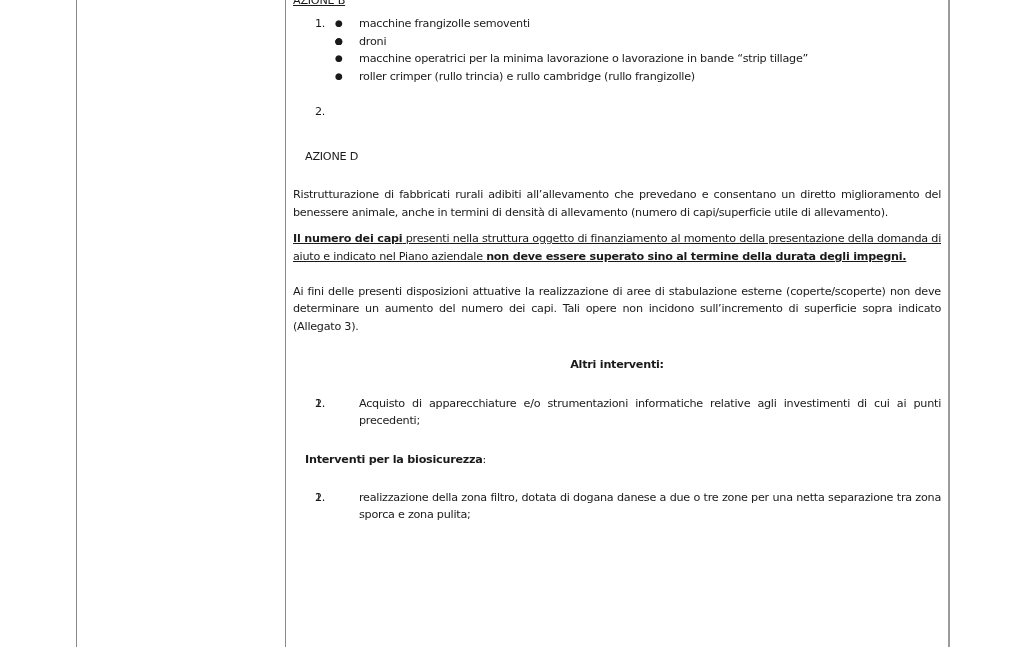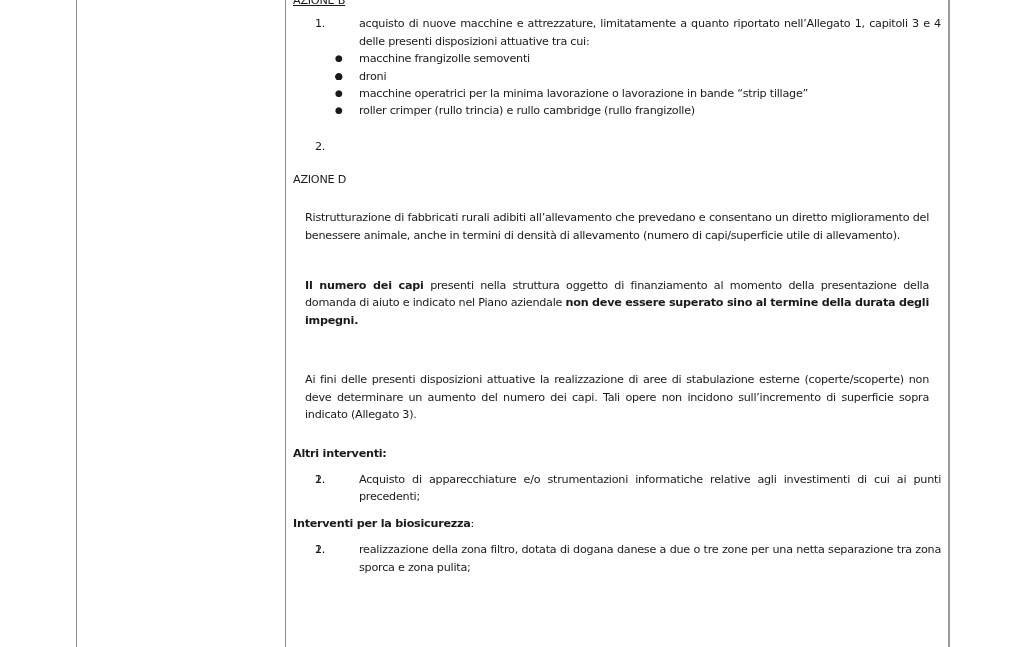--- a/index.html
+++ b/index.html
@@ -33,21 +33,21 @@
       left: 293px;
       width: 648px;
       top: -8px;
       line-height: 17.4px;
     }
     .heading-u {
       text-decoration: underline;
       margin: 0 0 6px 0;
     }
     .heading {
-      margin: 0;
+      margin: 12px;
     }
     ol.num {
       margin: 0;
       padding: 0;
       list-style: none;
     }
     ol.num > li {
       position: relative;
       padding-left: 66px;
       text-align: justify;
@@ -66,45 +66,44 @@
       position: relative;
       padding-left: 0;
     }
     ul.bul > li .b {
       position: absolute;
       left: -24px;
       top: 0;
       font-size: 9px;
     }
     p.just {
-      margin: 12px;
+      margin: 0;
       text-align: justify;
     }
-    .u { }
-    .bold { font-weight: bold; }
+    .u { text-decoration: underline; }
+    .bold { font-weight: bold; text-align: center; }
     .gap-s { height: 9px; }
     .gap-m { height: 18px; }
     .gap-l { height: 33px; }
   </style>
 </head>
 <body>
 
 <div class="vline left"></div>
 <div class="vline mid"></div>
 <div class="vline right"></div>
 
 <div class="cell">
 
   <section>
     <p class="heading-u">AZIONE B</p>
 
     <ol class="num">
       <li>
         <span class="n">1.</span>
-        <span>acquisto di nuove macchine e attrezzature, limitatamente a quanto riportato nell’Allegato 1, capitoli 3 e 4 delle presenti disposizioni attuative tra cui:</span>
         <ul class="bul">
           <li><span class="b">●</span><span>macchine frangizolle semoventi</span></li>
           <li><span class="b">●</span></li>
           <li><span class="b">●</span></li>
           <li><span class="b">●</span><span>droni</span></li>
           <li><span class="b">●</span><span>macchine operatrici per la minima lavorazione o lavorazione in bande “strip tillage”</span></li>
           <li><span class="b">●</span><span>roller crimper (rullo trincia) e rullo cambridge (rullo frangizolle)</span></li>
         </ul>
       </li>
       <li class="gap-m"></li>

